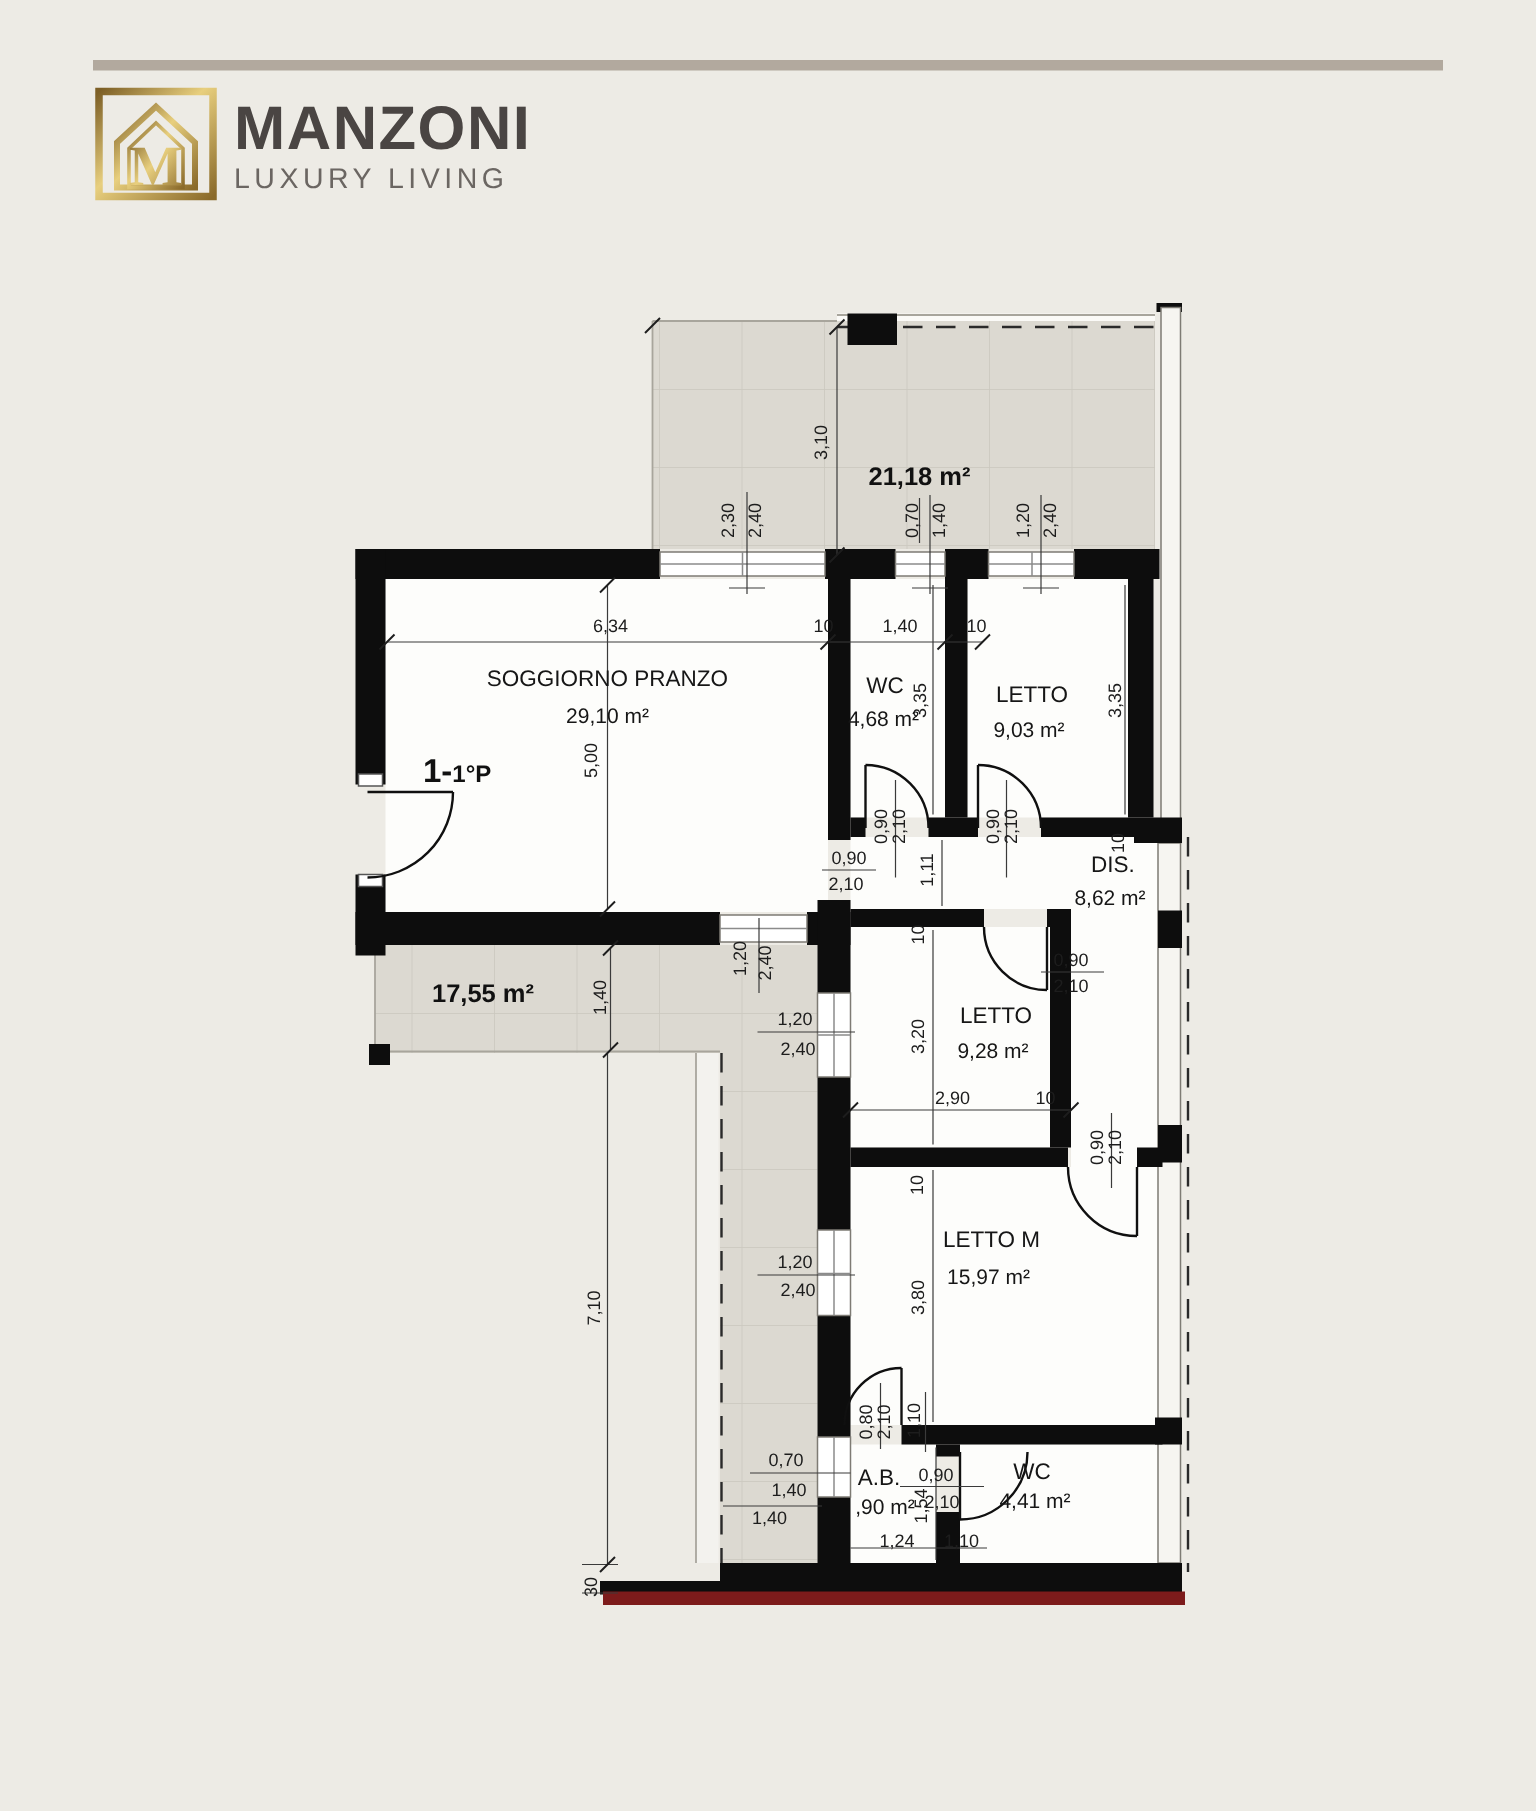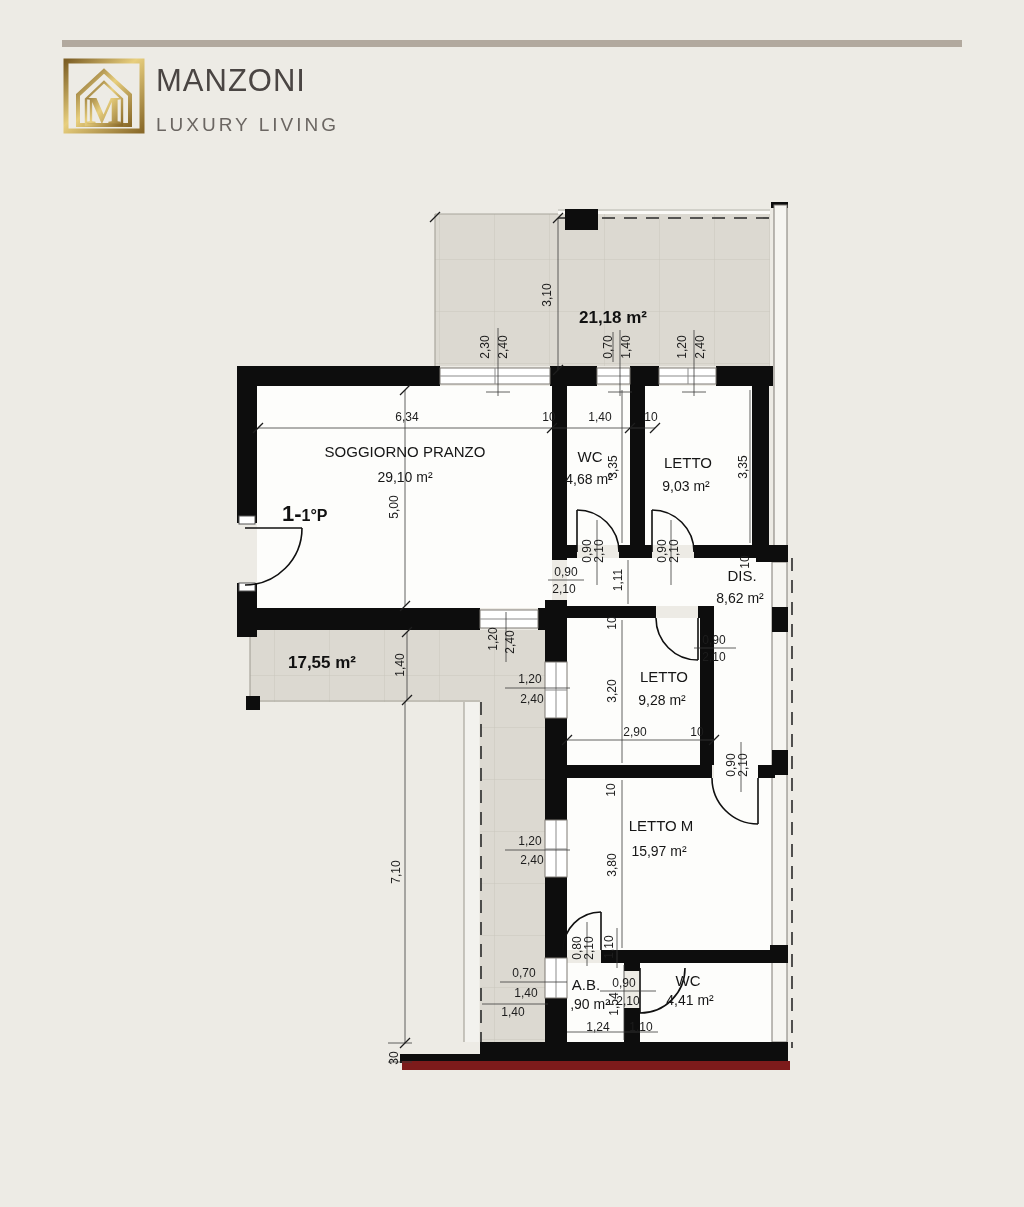--- a/index.html
+++ b/index.html
@@ -4,22 +4,22 @@
 <style>
   html,body{margin:0;padding:0;}
   body{
     width:1024px;height:1207px;position:relative;overflow:hidden;
     background:#edebe5;
     font-family:"Liberation Sans", sans-serif;
   }
   .top-rule{position:absolute;left:62px;top:40px;width:900px;height:7px;background:#b2a99e;}
   .brand{position:absolute;left:62px;top:57px;display:flex;align-items:flex-start;}
   .brand-text{margin-left:10px;padding-top:8px;}
-  .brand-name{font-size:31px;font-weight:normal;letter-spacing:1px;color:#4a4543;line-height:1;}
-  .brand-tagline{font-size:19px;letter-spacing:3px;color:#6b6662;margin-top:18px;}
+  .brand-name{font-size:41px;font-weight:bold;letter-spacing:1px;color:#4a4543;line-height:1;}
+  .brand-tagline{font-size:19px;letter-spacing:3px;color:#6b6662;margin-top:3px;}
   svg.plan{position:absolute;left:0;top:0;}
   .w{fill:#0d0d0d;}
   .roomfill{fill:#fdfdfb;}
   .dim{font-size:12px;fill:#1d1d1d;}
   .dimline{stroke:#3a3a3a;stroke-width:0.8;fill:none;}
   .tick{stroke:#1d1d1d;stroke-width:1.3;fill:none;}
   .glz{stroke:#8b8b8b;stroke-width:1;fill:none;}
   .door{stroke:#101010;stroke-width:1.6;fill:none;}
   .roomname{font-size:15px;fill:#161616;}
   .roomarea{font-size:14px;fill:#161616;}

